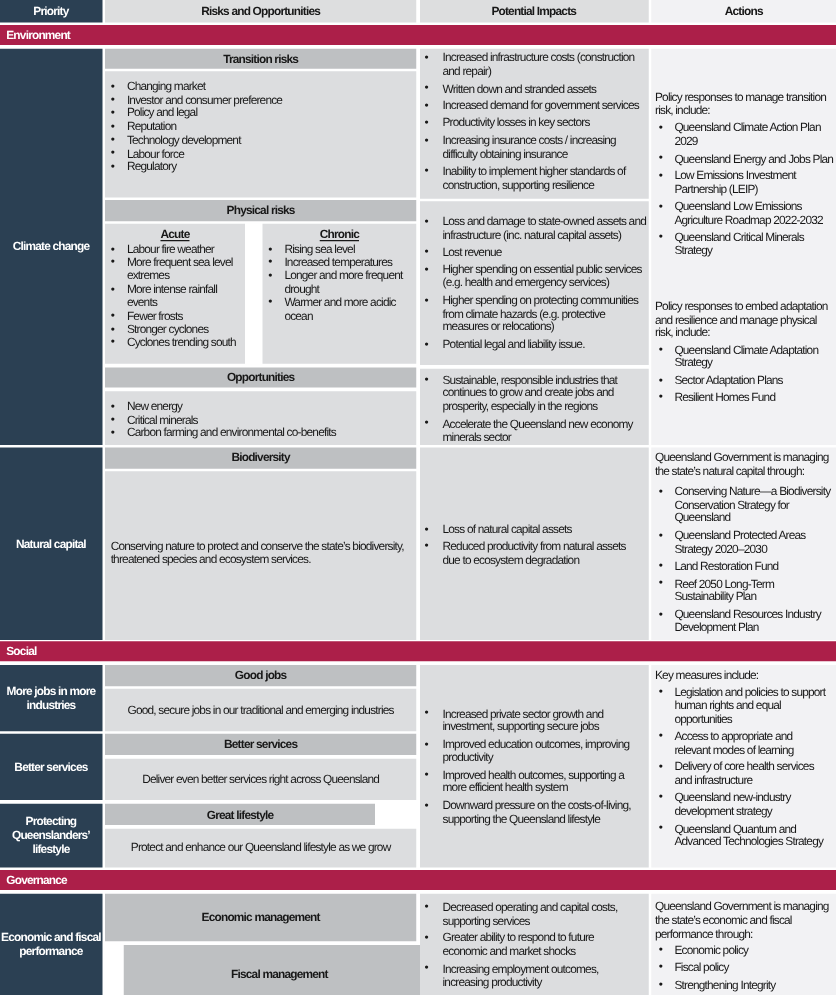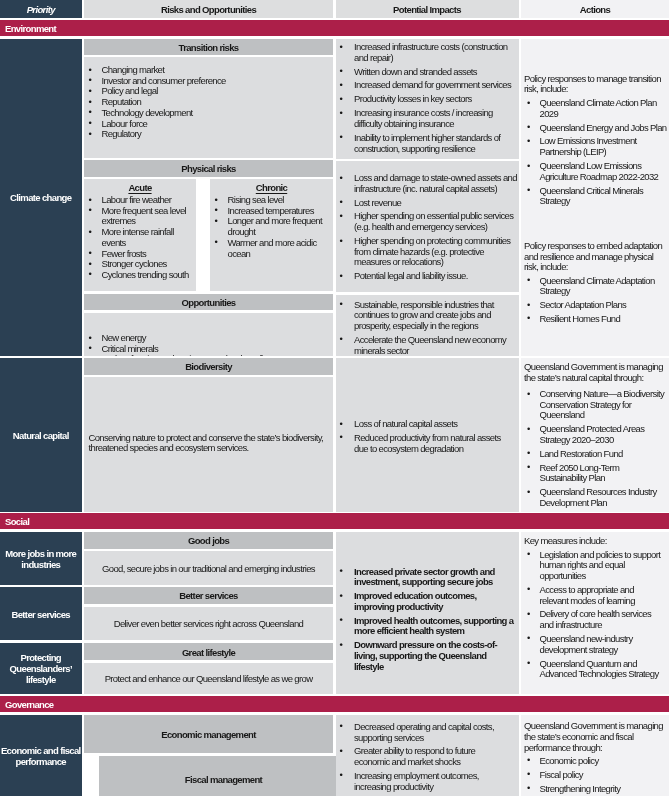--- a/index.html
+++ b/index.html
@@ -24,21 +24,21 @@
   li{position:relative;padding-left:var(--ind,16px);margin:0;line-height:10.7px;}
   .sp li{margin-bottom:3.2px;}
   li:before{content:"\2022";position:absolute;left:3px;top:-0.5px;font-size:9.5px;}
   .lst{position:absolute;left:1.5px;right:4px;}
   .para{position:absolute;line-height:10.7px;}
 </style>
 </head>
 <body>
 
 <div class="sheet">
-<div class="c navy ctr b" style="left:0px;top:0px;width:81.5px;height:17.5px;font-style:italic;">
+<div class="c navy ctr b" style="left:0px;top:0px;width:81.5px;height:17.5px;">
       <span class="b" style="">Priority</span>
     </div>
 <div class="c hgrey ctr b" style="left:84px;top:0px;width:249px;height:17.5px;">
       <span class="b" style="">Risks and Opportunities</span>
     </div>
 <div class="c hgrey ctr b" style="left:335.5px;top:0px;width:183px;height:17.5px;">
       <span class="b" style="">Potential Impacts</span>
     </div>
 <div class="c acts ctr b" style="left:521px;top:0px;width:148px;height:17.5px;">
       <span class="b" style="">Actions</span>
@@ -87,21 +87,21 @@
         <li>Rising sea level</li>
         <li>Increased temperatures</li>
         <li>Longer and more frequent drought</li>
         <li>Warmer and more acidic ocean</li>
       </ul>
     </div>
 <div class="c bgrey ctr b" style="left:84px;top:293.5px;width:249px;height:16.5px;">
       <span class="b" style="">Opportunities</span>
     </div>
 <div class="c bdy" style="left:84px;top:312.5px;width:249px;height:43px;">
-      <ul class="lst" style="top:8.5px;left:1.5px;right:4px;margin-top:12px;">
+      <ul class="lst" style="top:8.5px;left:1.5px;right:4px;">
         <li>New energy</li>
         <li>Critical minerals</li>
         <li>Carbon farming and environmental co-benefits</li>
       </ul>
     </div>
 <div class="c navy ctr b" style="left:0px;top:358px;width:81.5px;height:153.5px;">
       <span class="b" style="">Natural capital</span>
     </div>
 <div class="c bgrey ctr b" style="left:84px;top:358px;width:249px;height:16.5px;">
       <span class="b" style="">Biodiversity</span>
@@ -183,28 +183,28 @@
     </div>
 <div class="c bgrey ctr b" style="left:84px;top:587px;width:249px;height:16.5px;">
       <span class="b" style="">Better services</span>
     </div>
 <div class="c bdy ctr" style="left:84px;top:606.5px;width:249px;height:33.5px;">
       <div>Deliver even better services right across Queensland</div>
     </div>
 <div class="c navy ctr b" style="left:0px;top:643px;width:81.5px;height:50.5px;">
       <span class="b" style="">Protecting Queenslanders’ lifestyle</span>
     </div>
-<div class="c bgrey ctr b" style="left:84px;top:643px;width:249px;height:17px;">
+<div class="c bgrey ctr b" style="left:84px;top:643px;width:216px;height:17px;">
       <span class="b" style="">Great lifestyle</span>
     </div>
 <div class="c bdy ctr" style="left:84px;top:663px;width:249px;height:30.5px;">
       <div>Protect and enhance our Queensland lifestyle as we grow</div>
     </div>
 <div class="c bdy" style="left:335.5px;top:531.5px;width:183px;height:162px;">
-      <ul class="lst sp" style="top:35px;left:1px;right:1px;font-weight:bold;--ind:17.5px;">
+      <ul class="lst sp" style="top:35px;left:1px;right:1px;--ind:17.5px;">
         <li>Increased private sector growth and investment, supporting secure jobs</li>
         <li>Improved education outcomes, improving productivity</li>
         <li>Improved health outcomes, supporting a more efficient health system</li>
         <li>Downward pressure on the costs-of-living, supporting the Queensland lifestyle</li>
       </ul>
     </div>
 <div class="c acts" style="left:521px;top:531.5px;width:148px;height:162px;">
       <div class="para " style="top:4px;left:3px;right:2px;">Key measures include:</div>
       <ul class="lst sp" style="top:18px;left:3px;right:5px;--ind:15.5px;">
         <li>Legislation and policies to support human rights and equal opportunities</li>

